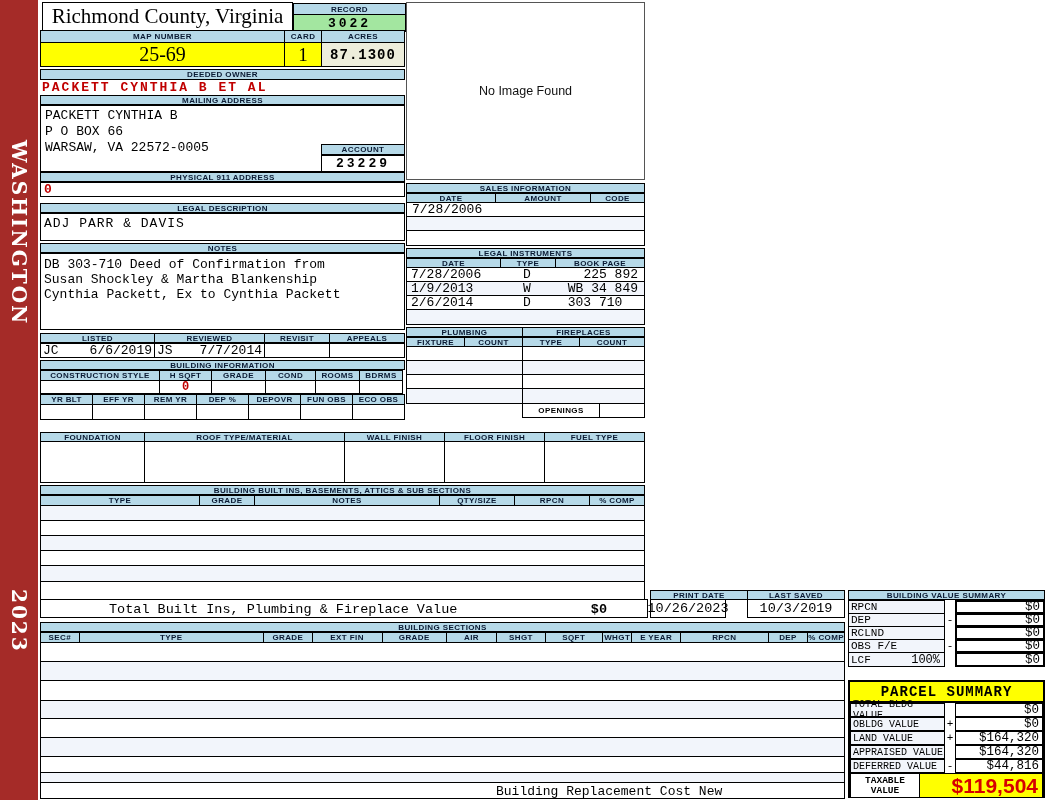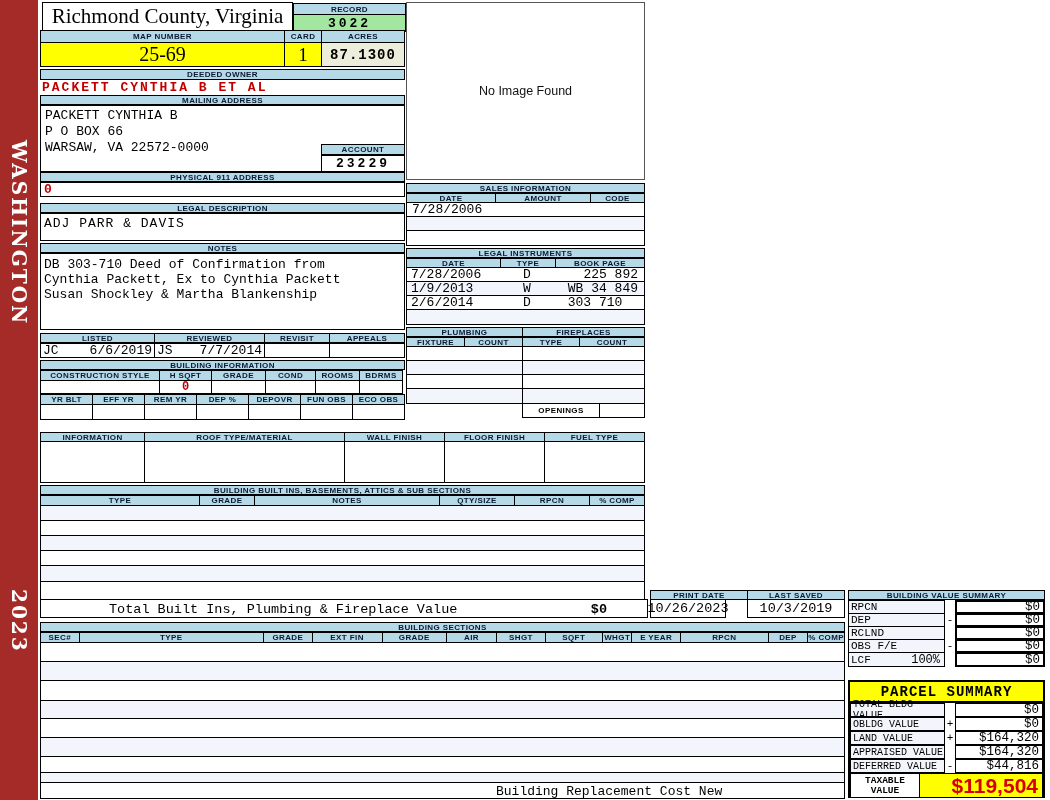--- a/index.html
+++ b/index.html
@@ -57,36 +57,36 @@
   <div class="abs box cream cen m13b" style="left:321px;top:42px;width:84px;height:25px;font-size:14px;letter-spacing:1px">87.1300</div>
 
   <div class="abs bar" style="left:40px;top:69px;width:365px;height:11px">DEEDED OWNER</div>
   <div class="abs m13b red lft" style="left:40px;top:80px;width:365px;height:15px;letter-spacing:2px;padding-left:2px">PACKETT CYNTHIA B ET AL</div>
 
   <div class="abs bar" style="left:40px;top:95px;width:365px;height:10px">MAILING ADDRESS</div>
   <div class="abs box" style="left:40px;top:105px;width:365px;height:67px;padding:2px 4px">
     <div class="m13" style="line-height:16px">PACKETT CYNTHIA B</div>
     <div class="m13" style="line-height:16px">P O BOX 66</div>
     <div class="m13" style="line-height:16px"></div>
-    <div class="m13" style="line-height:16px">WARSAW, VA 22572-0000</div>
+    <div class="m13" style="line-height:16px">WARSAW, VA 22572-0005</div>
   </div>
   <div class="abs bar" style="left:321px;top:144px;width:84px;height:11px;z-index:2">ACCOUNT</div>
   <div class="abs box cen m13b" style="left:321px;top:155px;width:84px;height:17px;letter-spacing:3px;z-index:2">23229</div>
 
   <div class="abs bar" style="left:40px;top:172px;width:365px;height:10px">PHYSICAL 911 ADDRESS</div>
   <div class="abs box m13b red lft" style="left:40px;top:182px;width:365px;height:15px;padding-left:3px">0</div>
 
   <div class="abs bar" style="left:40px;top:203px;width:365px;height:10px">LEGAL DESCRIPTION</div>
   <div class="abs box m13" style="left:40px;top:213px;width:365px;height:28px;padding:2px 3px;letter-spacing:1px">ADJ PARR &amp; DAVIS</div>
 
   <div class="abs bar" style="left:40px;top:243px;width:365px;height:10px">NOTES</div>
   <div class="abs box" style="left:40px;top:253px;width:365px;height:77px;padding:3px">
     <div class="m13" style="line-height:15px">DB 303-710 Deed of Confirmation from</div>
+    <div class="m13" style="line-height:15px">Susan Shockley &amp; Martha Blankenship</div>
     <div class="m13" style="line-height:15px">Cynthia Packett, Ex to Cynthia Packett</div>
-    <div class="m13" style="line-height:15px">Susan Shockley &amp; Martha Blankenship</div>
   </div>
 
   <div class="abs row" style="left:40px;top:333px;width:365px;height:10px">
     <div class="bar" style="width:115px">LISTED</div>
     <div class="bar" style="width:111px">REVIEWED</div>
     <div class="bar" style="width:66px">REVISIT</div>
     <div class="bar" style="width:76px">APPEALS</div>
   </div>
   <div class="abs row" style="left:40px;top:343px;width:365px;height:15px">
     <div class="rowcell m13" style="width:115px;display:flex;justify-content:space-between;align-items:center;padding:0 2px">
@@ -132,21 +132,21 @@
     <div class="rowcell" style="flex:1"></div>
     <div class="rowcell" style="flex:1"></div>
     <div class="rowcell" style="flex:1"></div>
     <div class="rowcell" style="flex:1"></div>
     <div class="rowcell" style="flex:1"></div>
     <div class="rowcell" style="flex:1"></div>
   </div>
 
   <div class="abs bar" style="left:40px;top:435px;width:605px;height:10px">BUILDING PROPERTIES</div>
   <div class="abs row" style="left:40px;top:432px;width:605px;height:10px">
-    <div class="bar" style="width:105px">INFORMATION</div>
+    <div class="bar" style="width:105px">FOUNDATION</div>
     <div class="bar" style="width:201px">ROOF TYPE/MATERIAL</div>
     <div class="bar" style="width:101px">WALL FINISH</div>
     <div class="bar" style="width:101px">FLOOR FINISH</div>
     <div class="bar" style="width:101px">FUEL TYPE</div>
   </div>
   <div class="abs row" style="left:40px;top:441px;width:605px;height:42px">
     <div class="rowcell" style="width:105px"></div>
     <div class="rowcell" style="width:201px"></div>
     <div class="rowcell" style="width:101px"></div>
     <div class="rowcell" style="width:101px"></div>

